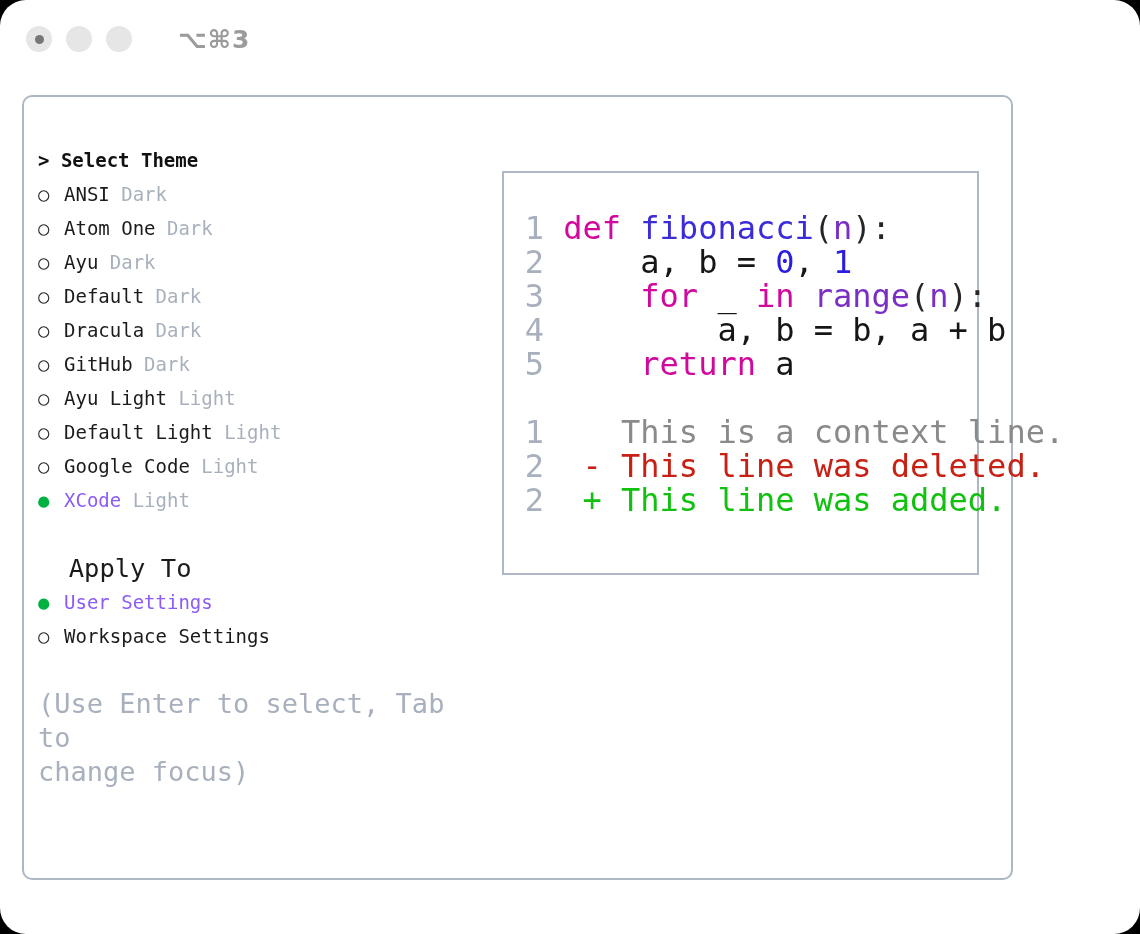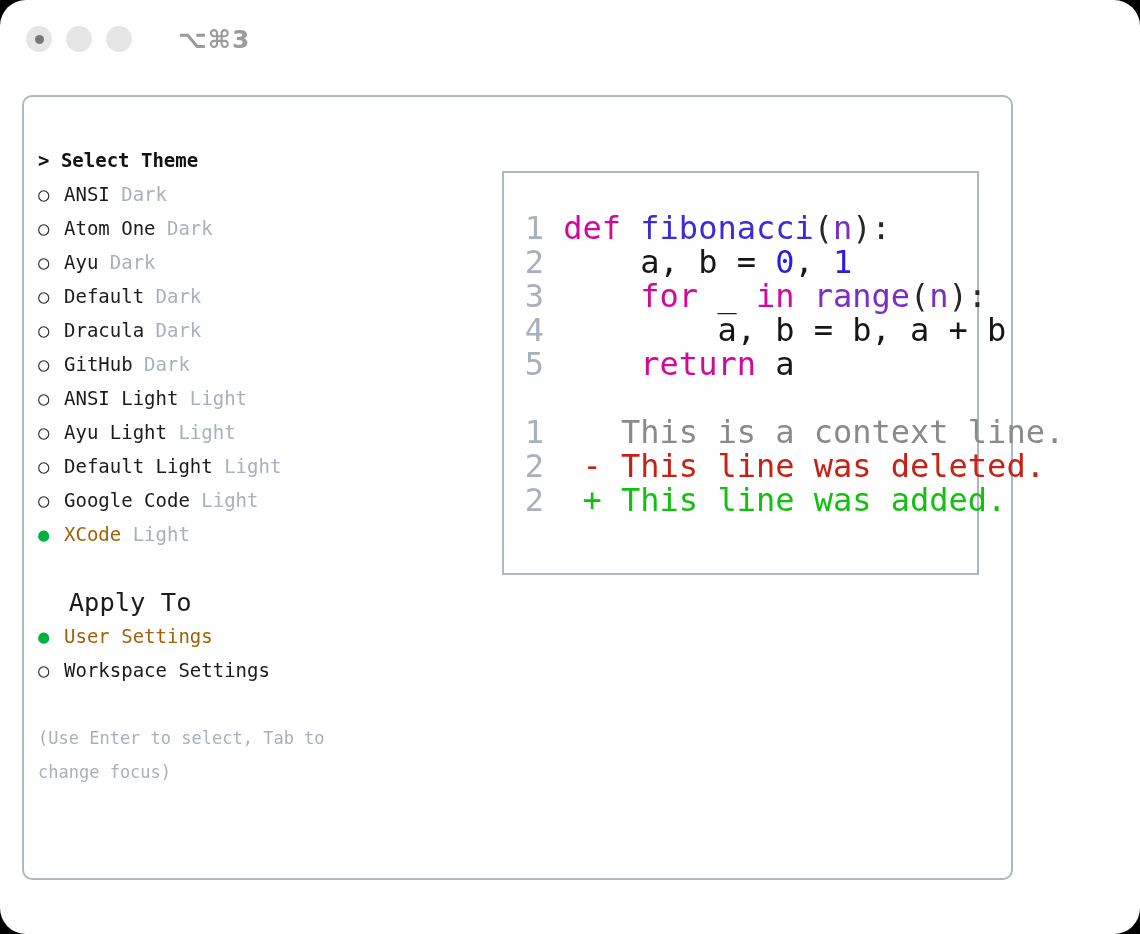--- a/index.html
+++ b/index.html
@@ -106,40 +106,40 @@
     display: inline-block;
     width: 26px;
   }
   .marker.dot-sel {
     color: #00b140;
   }
   .marker.dot-unsel {
     color: #2b2b2b;
   }
   .name-sel {
-    color: #a16207;
+    color: #8b5cf6;
   }
   .name-unsel {
     color: #1b1b1b;
   }
   .cat {
     color: #a8b0bd;
   }
   .spacer-sm { height: 34px; }
 
   .apply-header {
     font-size: 25.5px;
     line-height: 34px;
     white-space: pre;
     color: #1b1b1b;
   }
 
   .hint {
     margin-top: 34px;
-    font-size: 17px;
+    font-size: 27px;
     line-height: 34px;
     color: #a8b0bd;
     width: 410px;
     white-space: pre-wrap;
   }
 
   
   .right-col {
     position: absolute;
     left: 478px;
@@ -205,21 +205,20 @@
 
       <div class="left-col">
         <div class="row header">&gt; Select Theme</div>
         <div id="theme-list">
             <div class="row"><span class="marker dot-unsel">○</span><span class="name-unsel">ANSI</span><span> </span><span class="cat">Dark</span></div>
             <div class="row"><span class="marker dot-unsel">○</span><span class="name-unsel">Atom One</span><span> </span><span class="cat">Dark</span></div>
             <div class="row"><span class="marker dot-unsel">○</span><span class="name-unsel">Ayu</span><span> </span><span class="cat">Dark</span></div>
             <div class="row"><span class="marker dot-unsel">○</span><span class="name-unsel">Default</span><span> </span><span class="cat">Dark</span></div>
             <div class="row"><span class="marker dot-unsel">○</span><span class="name-unsel">Dracula</span><span> </span><span class="cat">Dark</span></div>
             <div class="row"><span class="marker dot-unsel">○</span><span class="name-unsel">GitHub</span><span> </span><span class="cat">Dark</span></div>
-            <div class="row"><span class="marker dot-unsel">○</span><span class="name-unsel">ANSI Light</span><span> </span><span class="cat">Light</span></div>
             <div class="row"><span class="marker dot-unsel">○</span><span class="name-unsel">Ayu Light</span><span> </span><span class="cat">Light</span></div>
             <div class="row"><span class="marker dot-unsel">○</span><span class="name-unsel">Default Light</span><span> </span><span class="cat">Light</span></div>
             <div class="row"><span class="marker dot-unsel">○</span><span class="name-unsel">Google Code</span><span> </span><span class="cat">Light</span></div>
             <div class="row"><span class="marker dot-sel">●</span><span class="name-sel">XCode</span><span> </span><span class="cat">Light</span></div>
           </div>
 
         <div class="spacer-sm"></div>
 
         <div class="apply-header">  Apply To</div>
         <div id="apply-list">

